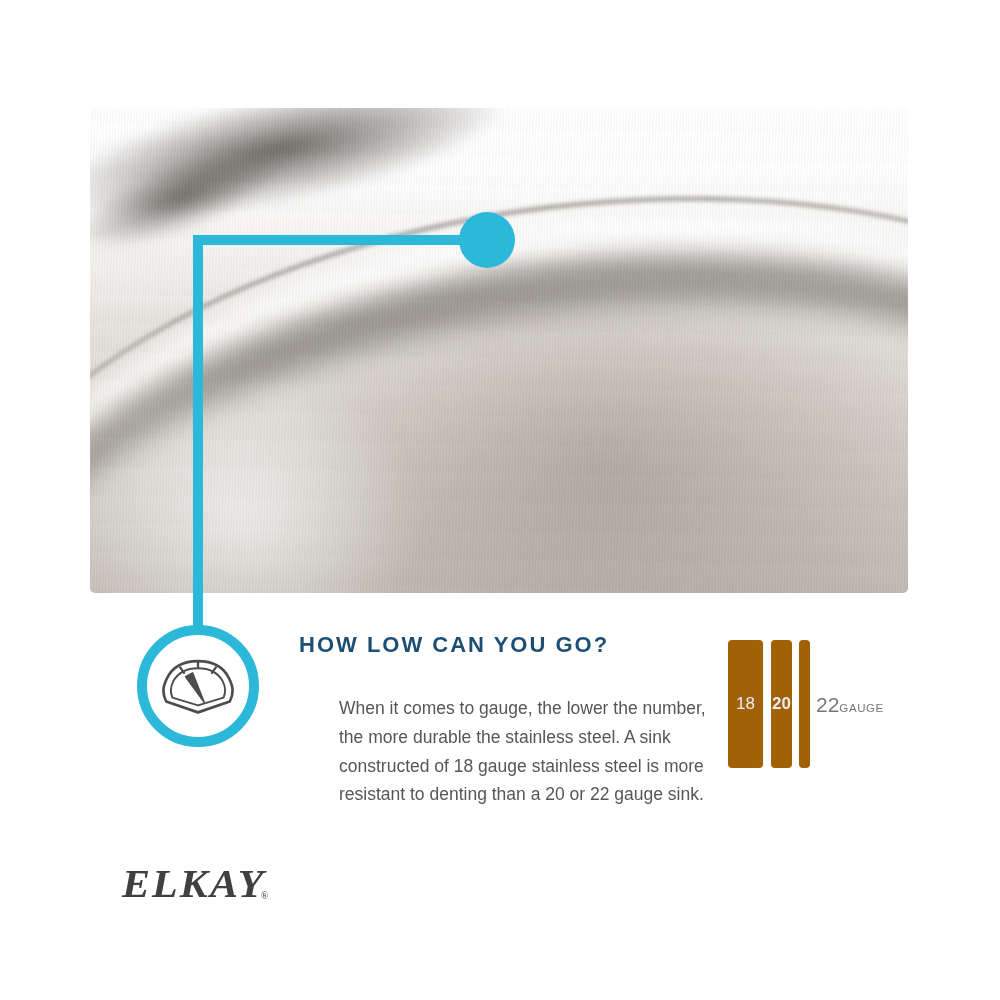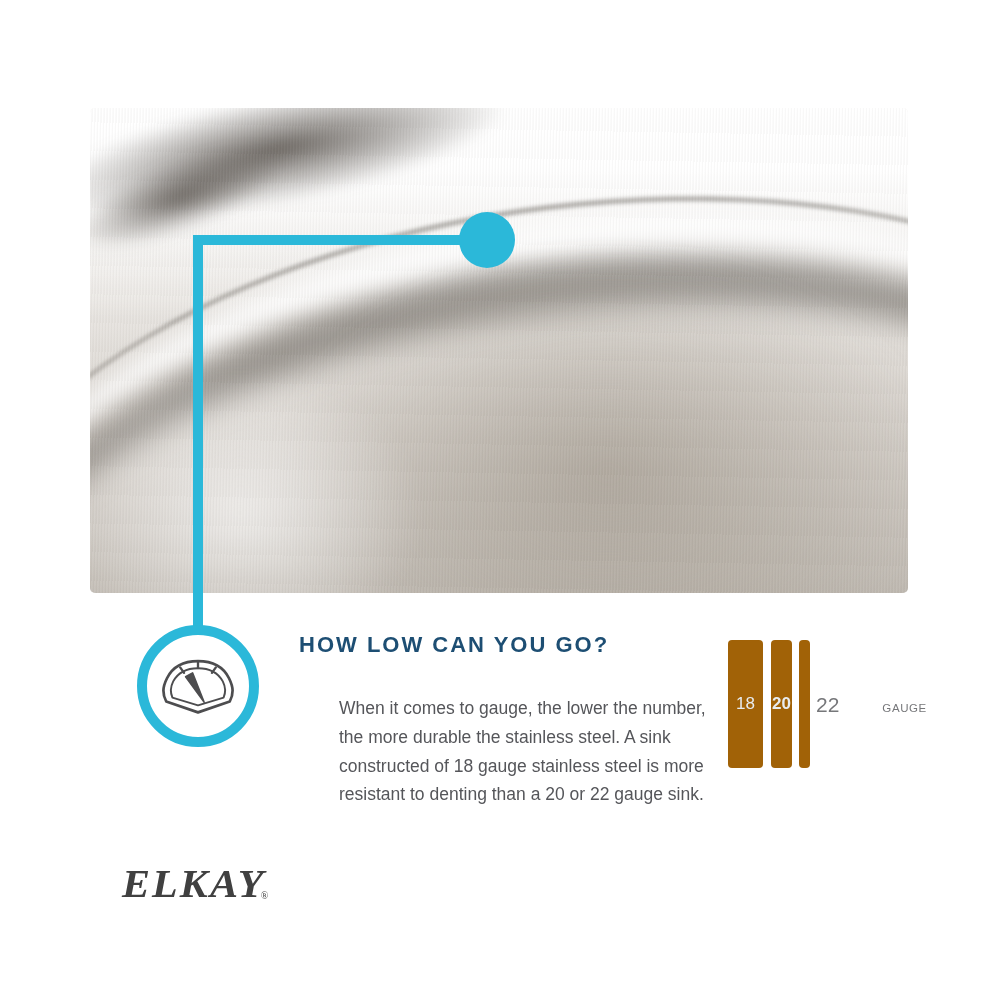--- a/index.html
+++ b/index.html
@@ -56,21 +56,21 @@
     position:absolute;left:299px;top:694px;width:400px;
     font-size:17.5px;line-height:28.8px;color:#55565a;white-space:pre-line;margin-left:40px;
   }
   
   .bars{position:absolute;left:728px;top:640px;height:128px;display:flex;align-items:stretch;}
   .bar{background:#a16207;border-radius:4px;display:flex;align-items:center;justify-content:center;
     color:#e8ecef;font-size:17px;}
   .bar-18{width:35px;margin-right:8px;}
   .bar-20{width:21px;margin-right:7px;font-weight:bold;}
   .bar-22{width:11px;}
-  .bars-caption{position:absolute;left:816px;top:693px;display:flex;align-items:baseline;color:#76777a;gap:43px;}
+  .bars-caption{position:absolute;left:816px;top:693px;display:flex;align-items:baseline;color:#76777a;}
   .bars-caption .num{font-size:21px;}
   .bars-caption .unit{font-size:11.5px;letter-spacing:0.6px;text-align:center;}
   
   .brand{position:absolute;left:122px;top:860px;color:#404040;white-space:nowrap;font-family:Liberation Serif, serif;}
   .brand .word{
     display:inline-block;font-size:40px;font-weight:700;font-style:italic;
     letter-spacing:2px;transform:scaleX(1.05);transform-origin:left center;
   }
   .brand .reg{font-size:10px;vertical-align:baseline;position:relative;top:2px;left:2px;}
 </style>

